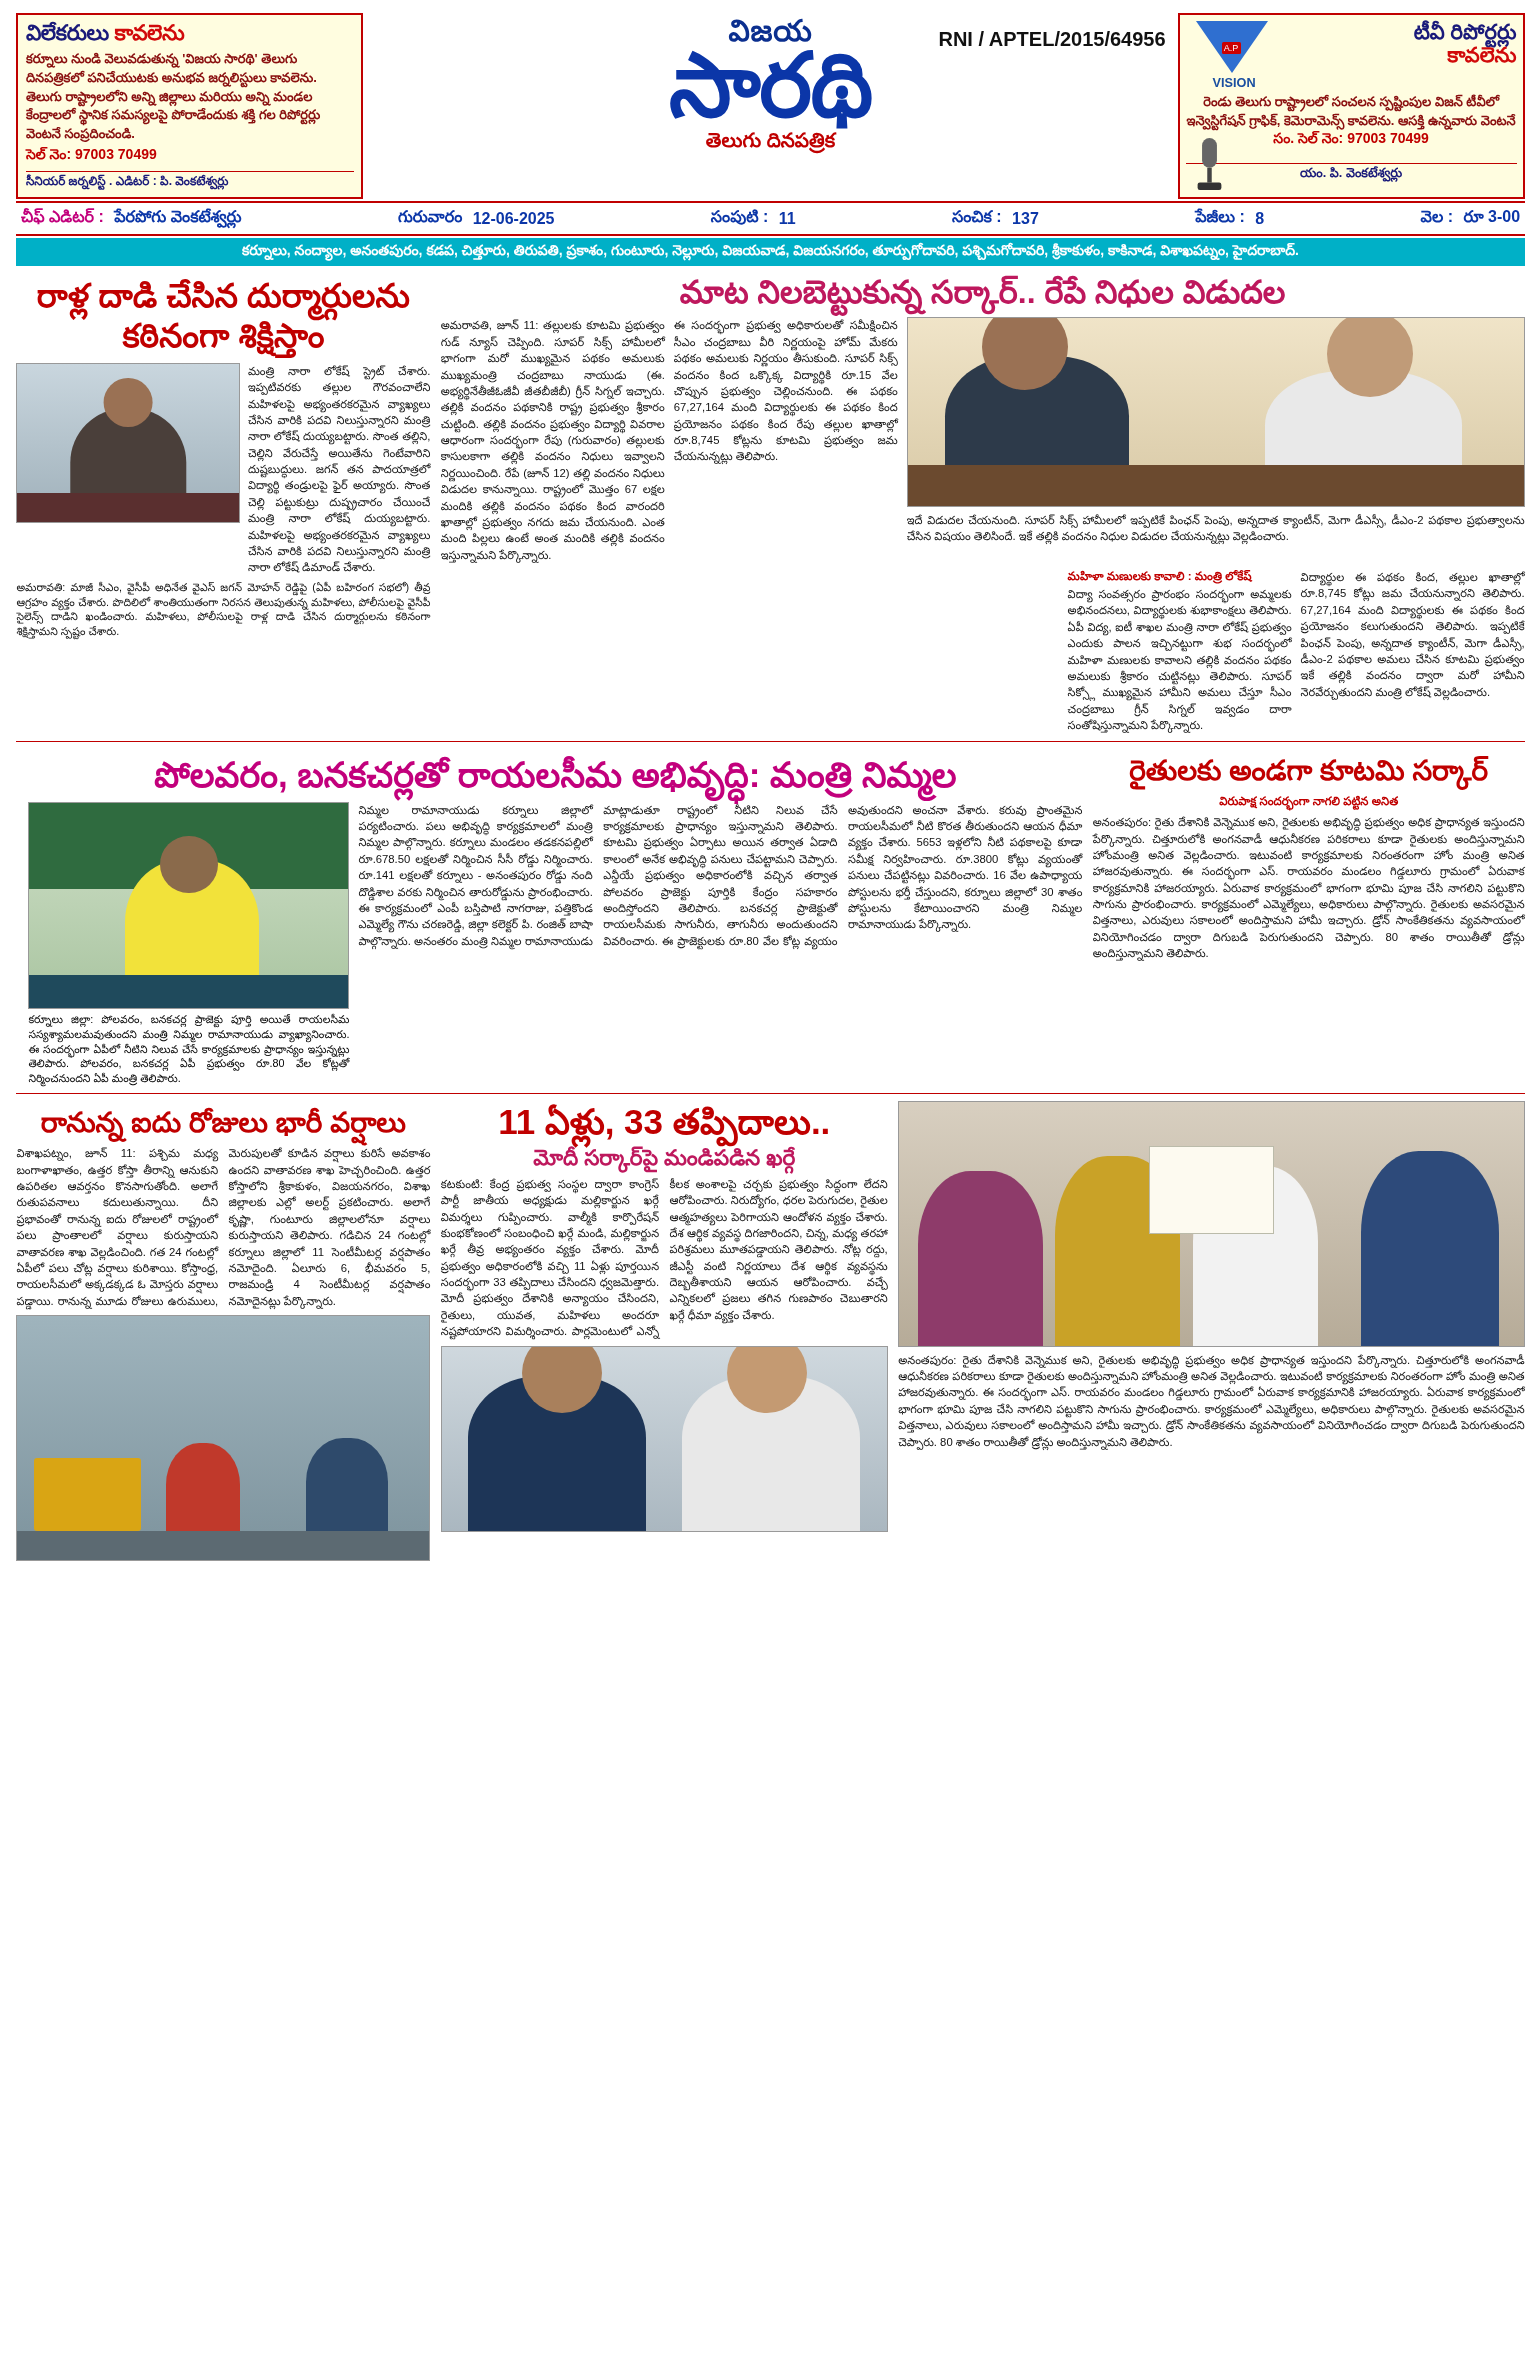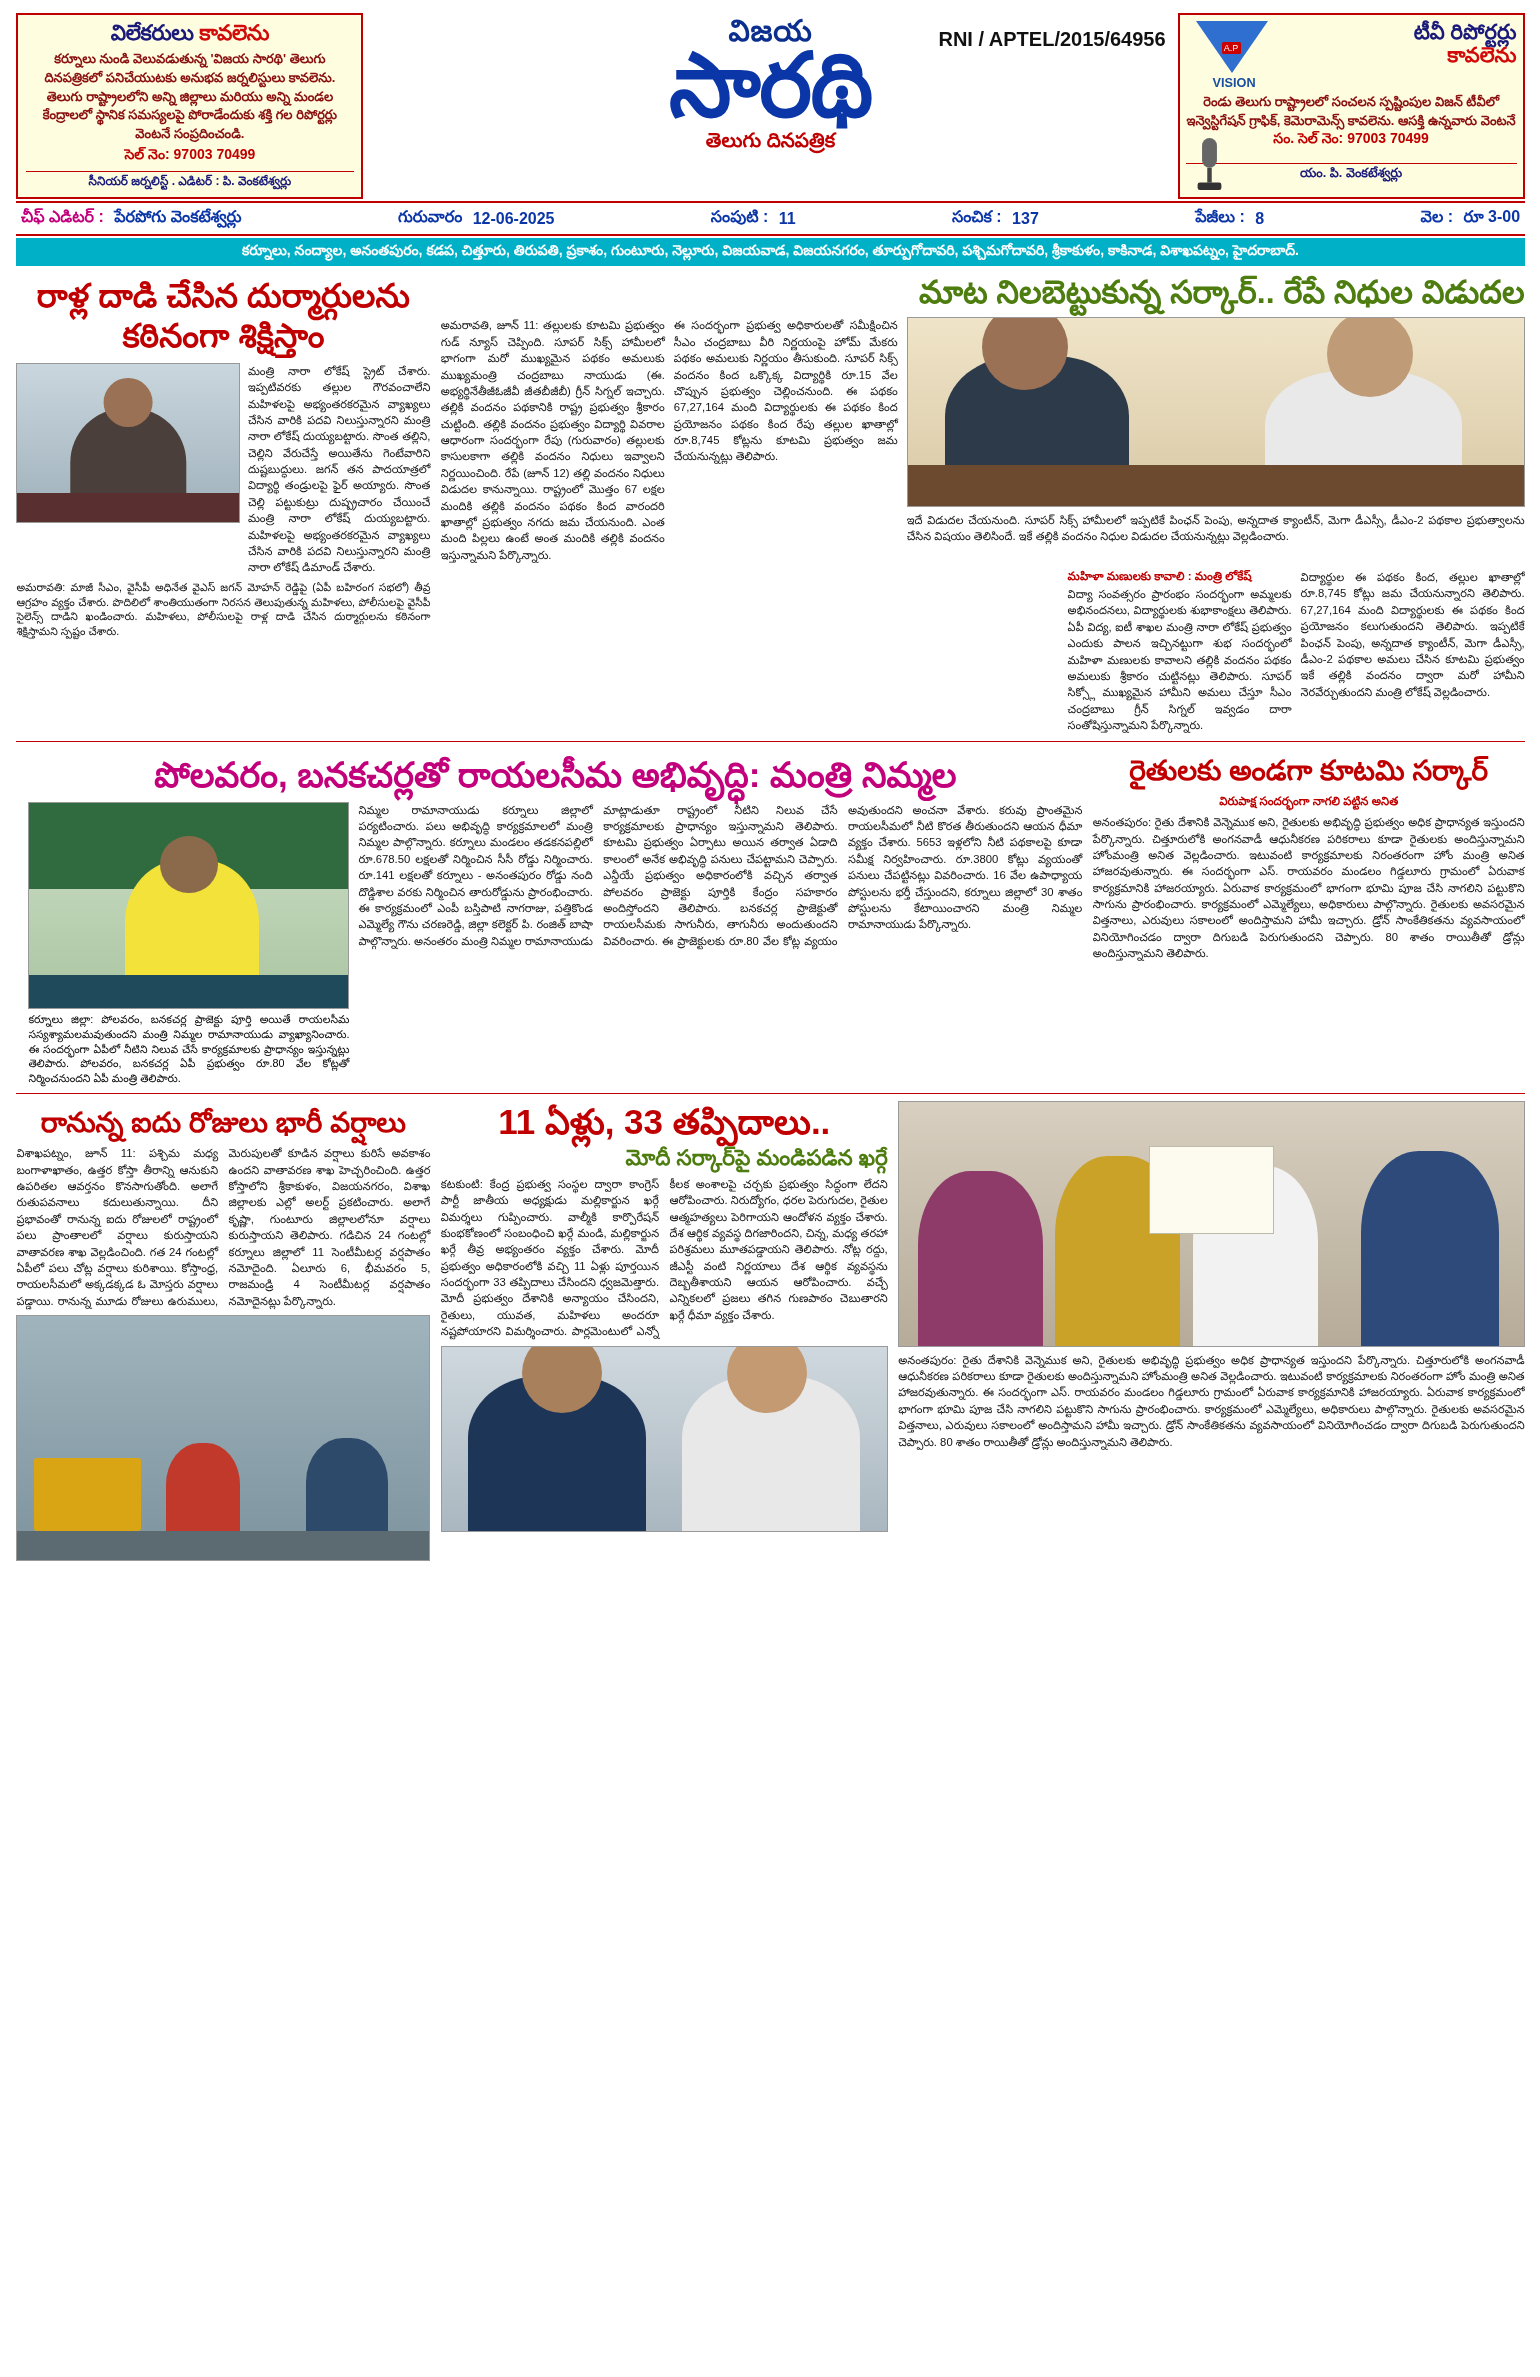--- a/index.html
+++ b/index.html
@@ -22,21 +22,20 @@
     display: flex;
     align-items: stretch;
     gap: 7.5px;
     border-bottom: 0px solid #000;
   }
   .ad-box {
     width: 347px;
     border: 2.2px solid #c00000;
     background: #fffde0;
     padding: 6px 7.5px;
-    text-align: center;
     position: relative;
   }
   .ad-box .adline1 {
     font-size: 21.6px;
     font-weight: bold;
     color: #1a1a7a;
     letter-spacing: -0.4px;
     line-height: 1.15;
   }
   .ad-box .adline1 .red { color: #d10a0a; }
@@ -184,23 +183,23 @@
   .col-left { width: 414px; }
   .col-mid { flex: 1; }
 
   .hl-red {
     color: #c00000;
     font-weight: bold;
     text-align: center;
     line-height: 1.2;
   }
   .hl-blue {
-    color: #4d7c0f;
-    font-weight: bold;
-    text-align: right;
+    color: #be185d;
+    font-weight: bold;
+    text-align: center;
     line-height: 1.2;
   }
   .hl-magenta {
     color: #c2007c;
     font-weight: bold;
     text-align: center;
     line-height: 1.2;
   }
 
   .lead-head { font-size: 33px; margin: 3px 0 7.5px 0; }

